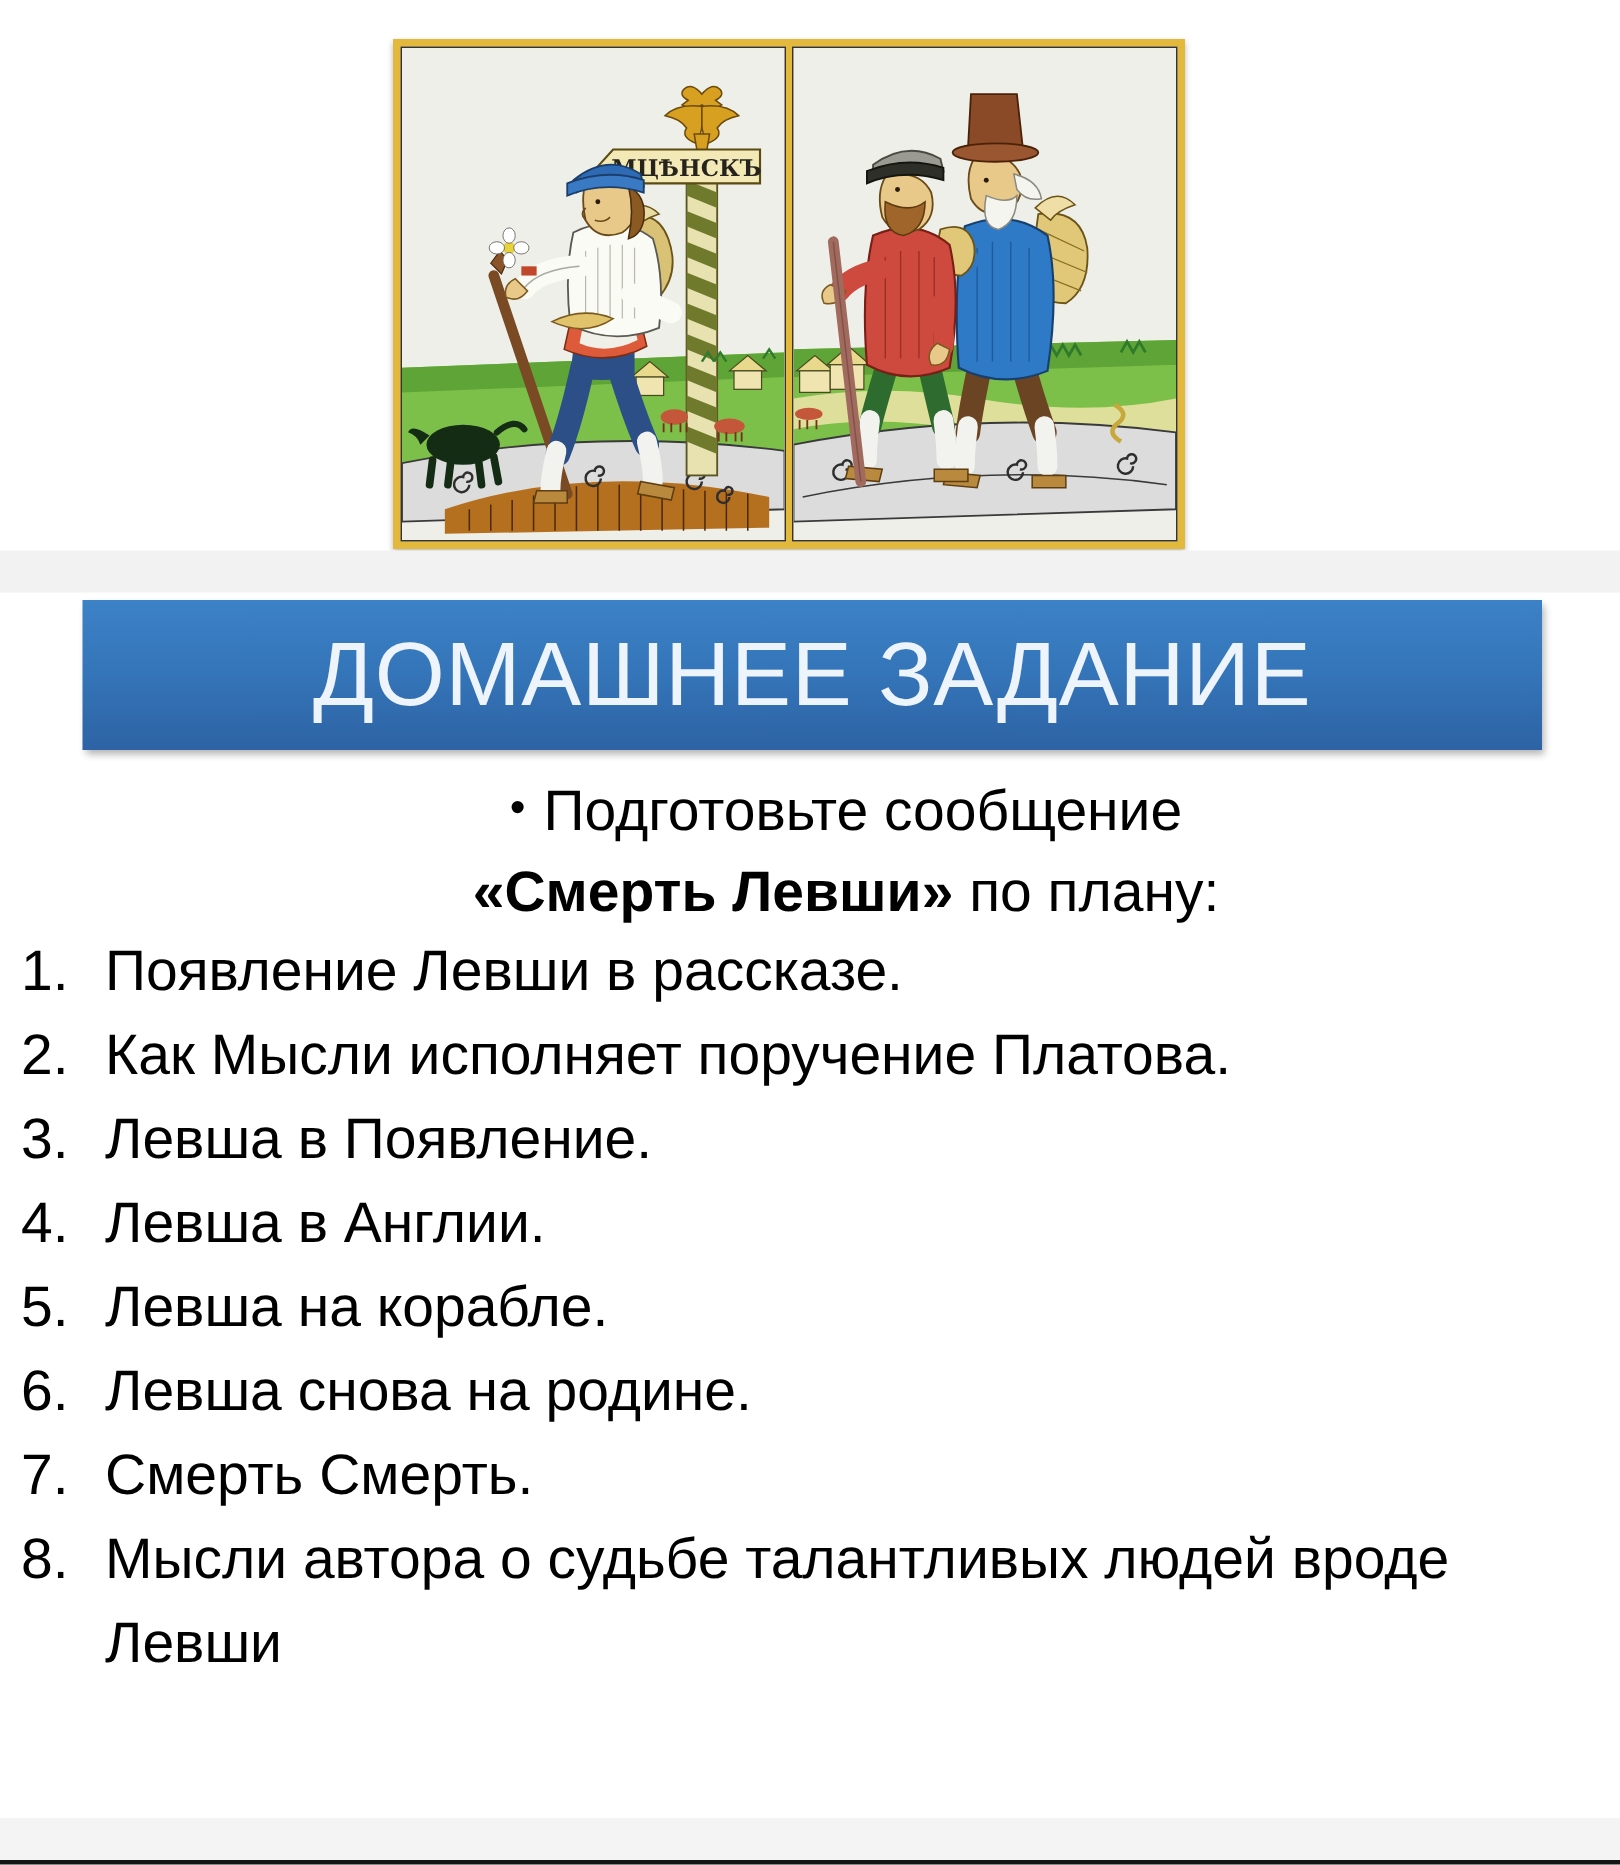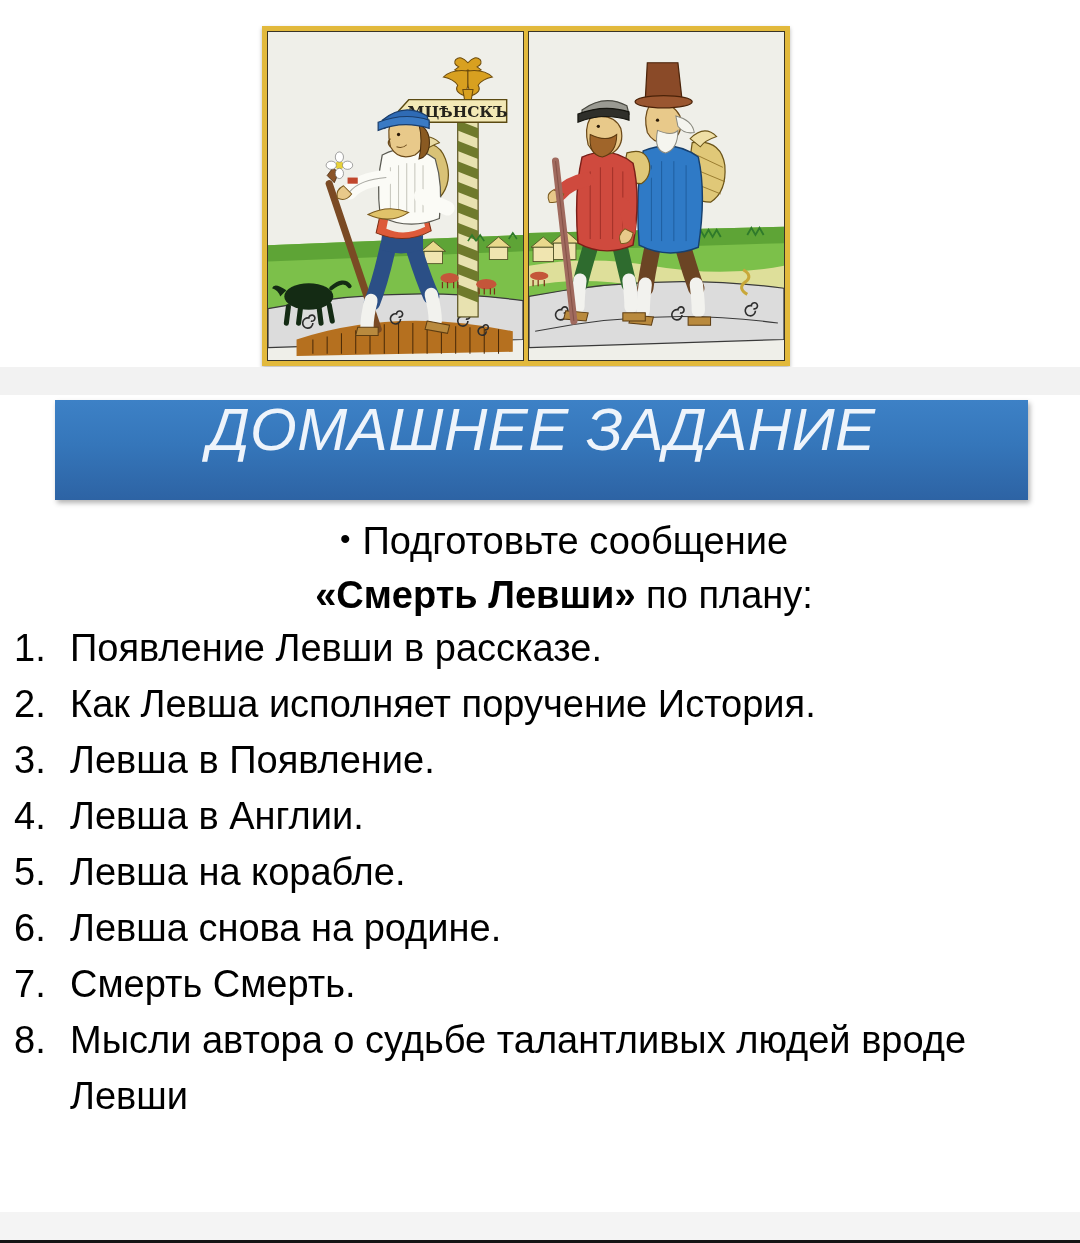--- a/index.html
+++ b/index.html
@@ -77,23 +77,22 @@
   
   .title-bar {
     position: absolute;
     left: 55px;
     top: 400px;
     width: 973px;
     height: 100px;
     background: linear-gradient(to bottom, #3d81c6 0%, #3576ba 45%, #2d63a4 100%);
     box-shadow: 2px 3px 5px rgba(0,0,0,0.30);
     display: flex;
-    align-items: flex-start;
+    align-items: center;
     justify-content: center;
-    font-style: italic;
   }
   .title-bar .title-text {
     font-size: 60px;
     line-height: 1;
     font-weight: 400;
     letter-spacing: 0.5px;
     color: #eef4fb;
     white-space: nowrap;
   }
 
@@ -421,21 +420,21 @@
 </div>
 
 <div class="plan">
 
   <div class="plan-item">
     <span class="num">1.</span>
     <span class="txt">Появление Левши в рассказе.</span>
   </div>
   <div class="plan-item">
     <span class="num">2.</span>
-    <span class="txt">Как Левша исполняет поручение История.</span>
+    <span class="txt">Как Мысли исполняет поручение Платова.</span>
   </div>
   <div class="plan-item">
     <span class="num">3.</span>
     <span class="txt">Левша в Появление.</span>
   </div>
   <div class="plan-item">
     <span class="num">4.</span>
     <span class="txt">Левша в Англии.</span>
   </div>
   <div class="plan-item">

